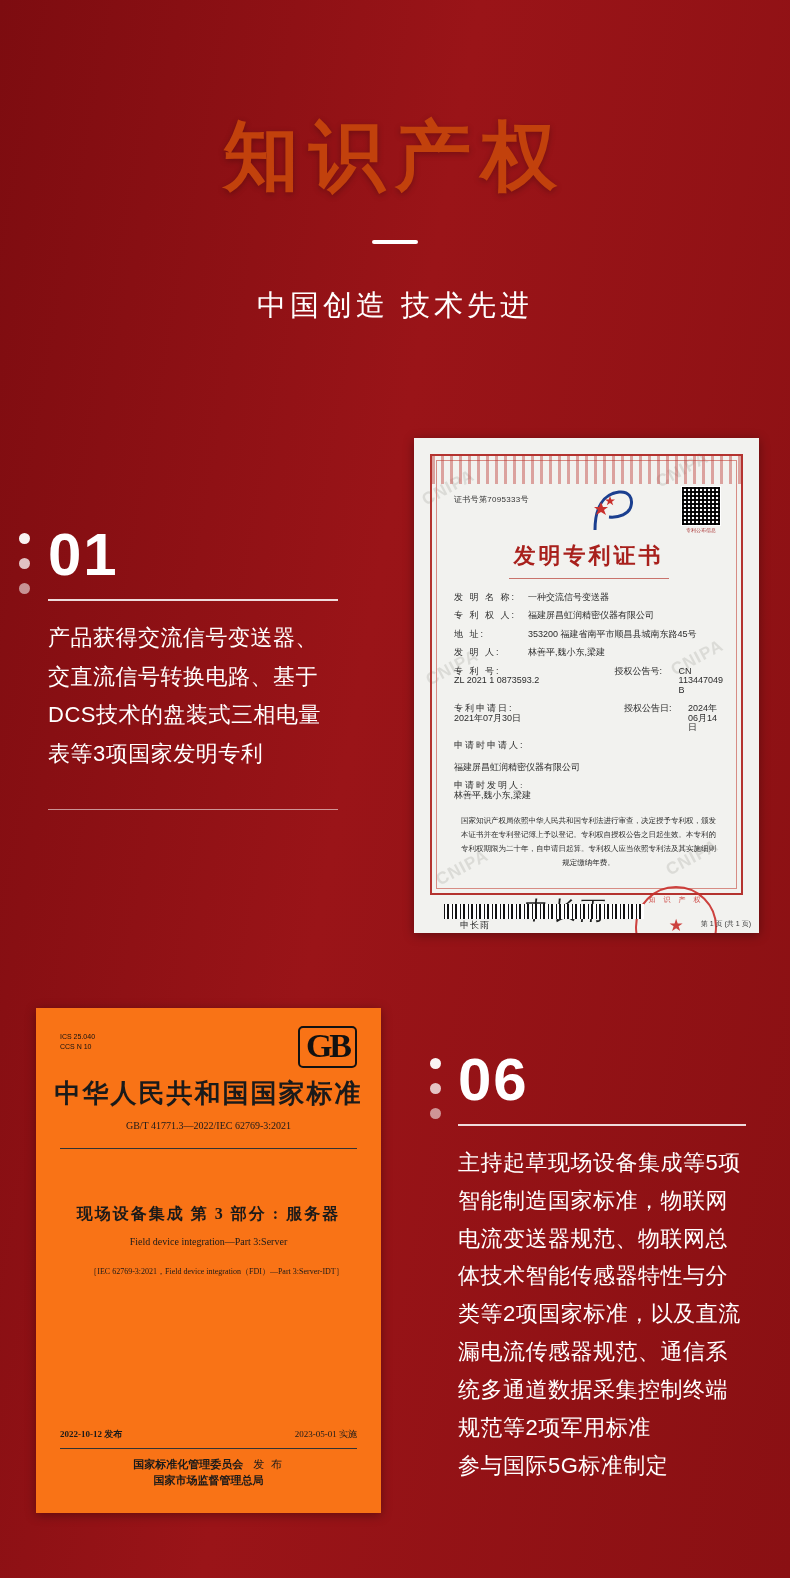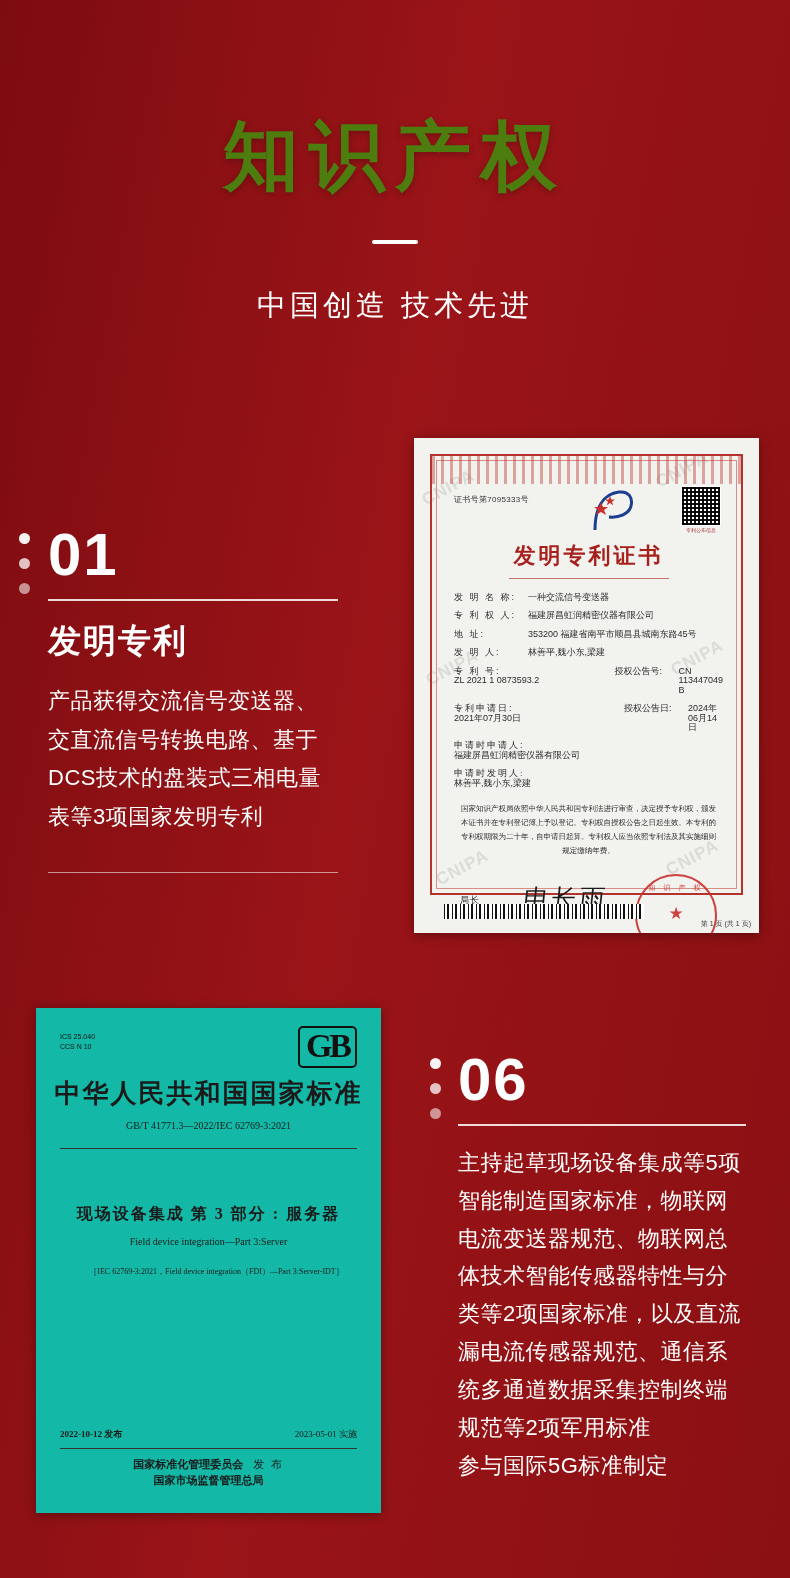--- a/index.html
+++ b/index.html
@@ -20,21 +20,21 @@
   
   .header {
     text-align: center;
     padding-top: 118px;
   }
   .header-title {
     font-size: 76px;
     font-weight: bold;
     letter-spacing: 10px;
     line-height: 1;
-    color: #4d7c0f;
+    color: #c2410c;
     text-shadow: 0 2px 6px rgba(0,0,0,0.25);
   }
   .header-rule {
     width: 46px;
     height: 4px;
     background: #ffffff;
     margin: 46px auto 0 auto;
     border-radius: 2px;
   }
   .header-sub {
@@ -319,21 +319,21 @@
     line-height: 1.72;
   }
 
   
   .gb {
     position: absolute;
     left: 36px;
     top: 1008px;
     width: 345px;
     height: 505px;
-    background: #14b8a6;
+    background: #f97316;
     color: #1a1a1a;
     box-shadow: 0 2px 10px rgba(0,0,0,0.35);
     overflow: hidden;
   }
   .gb-ics {
     position: absolute;
     left: 24px;
     top: 24px;
     font-size: 7px;
     line-height: 1.45;
@@ -455,21 +455,20 @@
 
 <div class="dots dots-01">
   <span></span>
   <span></span>
   <span></span>
 </div>
 
 <div class="num-block-left">
   <div class="num">01</div>
   <div class="num-underline"></div>
-  <div class="sec-title">发明专利</div>
   <div class="sec-body">产品获得交流信号变送器、交直流信号转换电路、基于DCS技术的盘装式三相电量表等3项国家发明专利</div>
   <div class="bottom-rule"></div>
 </div>
 
 <div class="cert">
   <div class="cert-watermark">
     <span style="left:6px;  top:40px;">CNIPA</span>
     <span style="left:240px;top:22px;">CNIPA</span>
     <span style="left:10px; top:220px;">CNIPA</span>
     <span style="left:255px;top:210px;">CNIPA</span>
@@ -531,21 +530,21 @@
           <div class="c1">
             <div class="lbl">专利申请日:</div>
             <div class="val">2021年07月30日</div>
           </div>
           <div class="c2">
             <div class="lbl">授权公告日:</div>
             <div class="val">2024年06月14日</div>
           </div>
         </div>
         <div class="cert-row2">
-          <div class="c1" style="width:auto;">
+          <div class="c1" style="width:auto;gap:12px;">
             <div class="lbl" style="width:74px;">申请时申请人:</div>
             <div class="val">福建屏昌虹润精密仪器有限公司</div>
           </div>
         </div>
         <div class="cert-row2">
           <div class="c1" style="width:auto;">
             <div class="lbl" style="width:74px;font-family:Liberation Serif, serif;">申请时发明人:</div>
             <div class="val">林善平,魏小东,梁建</div>
           </div>
         </div>

